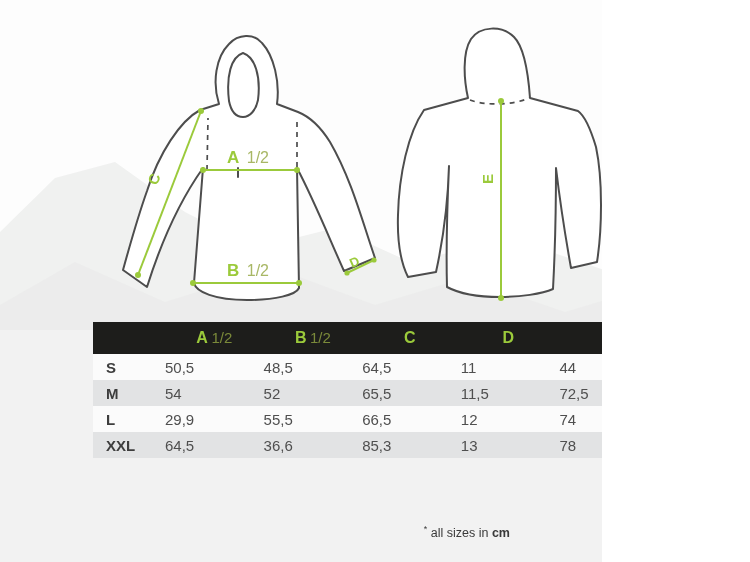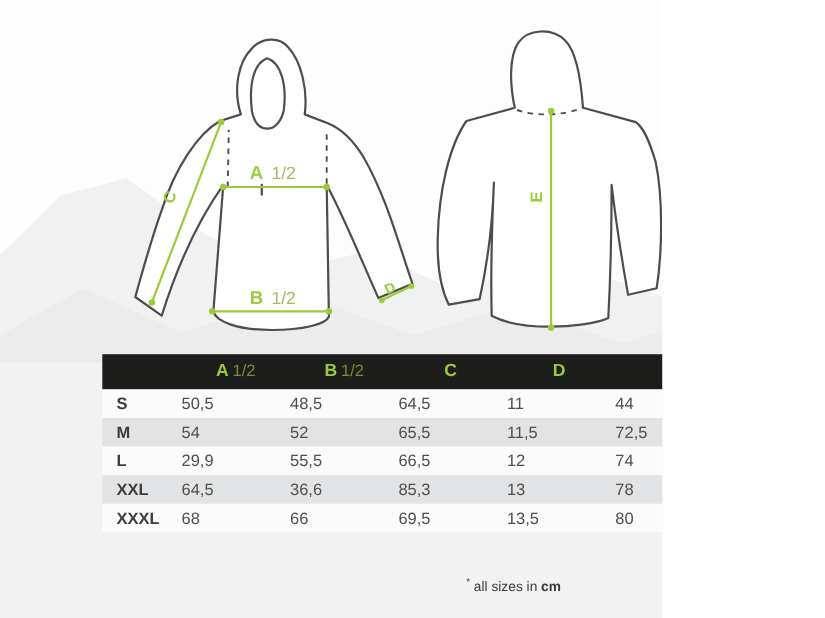--- a/index.html
+++ b/index.html
@@ -203,26 +203,18 @@
         <div class="td">74</div>
       </div>
       <div class="tr">
         <div class="td size">XXL</div>
         <div class="td">64,5</div>
         <div class="td">36,6</div>
         <div class="td">85,3</div>
         <div class="td">13</div>
         <div class="td">78</div>
       </div>
-      <div class="tr">
-        <div class="td size">XXXL</div>
-        <div class="td">68</div>
-        <div class="td">66</div>
-        <div class="td">69,5</div>
-        <div class="td">13,5</div>
-        <div class="td">80</div>
-      </div>
     </div>
   </div>
 
   <div class="footnote"><sup>*</sup><span> all sizes in </span><span class="unit">cm</span></div>
 
 </div>
 
 </body></html>

